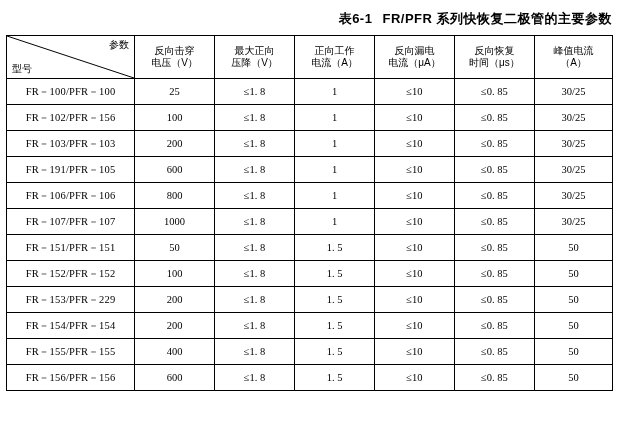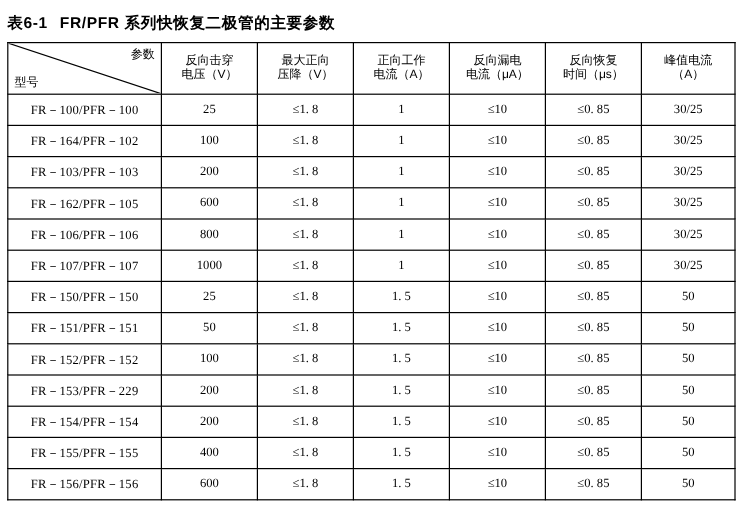--- a/index.html
+++ b/index.html
@@ -15,21 +15,21 @@
     overflow: hidden;
   }
   .page {
     position: relative;
     width: 618px;
     height: 443px;
     box-sizing: border-box;
     padding: 8px 6px 0 6px;
   }
   .caption {
-    text-align: left;
+    text-align: right;
     font-size: 13px;
     font-weight: bold;
     letter-spacing: 0.5px;
     margin: 2px 0 7px 0;
     font-family: "Liberation Sans", "DejaVu Sans", sans-serif;
   }
   .caption .cap-num {
     margin-right: 10px;
   }
   table.params {
@@ -163,39 +163,39 @@
         <tr>
           <td class="model">FR－100/PFR－100</td>
           <td class="val">25</td>
           <td class="val">≤1. 8</td>
           <td class="val">1</td>
           <td class="val">≤10</td>
           <td class="val">≤0. 85</td>
           <td class="val">30/25</td>
         </tr>
         <tr>
-          <td class="model">FR－164/PFR－102</td>
+          <td class="model">FR－102/PFR－156</td>
           <td class="val">100</td>
           <td class="val">≤1. 8</td>
           <td class="val">1</td>
           <td class="val">≤10</td>
           <td class="val">≤0. 85</td>
           <td class="val">30/25</td>
         </tr>
         <tr>
           <td class="model">FR－103/PFR－103</td>
           <td class="val">200</td>
           <td class="val">≤1. 8</td>
           <td class="val">1</td>
           <td class="val">≤10</td>
           <td class="val">≤0. 85</td>
           <td class="val">30/25</td>
         </tr>
         <tr>
-          <td class="model">FR－162/PFR－105</td>
+          <td class="model">FR－191/PFR－105</td>
           <td class="val">600</td>
           <td class="val">≤1. 8</td>
           <td class="val">1</td>
           <td class="val">≤10</td>
           <td class="val">≤0. 85</td>
           <td class="val">30/25</td>
         </tr>
         <tr>
           <td class="model">FR－106/PFR－106</td>
           <td class="val">800</td>
@@ -208,29 +208,20 @@
         <tr>
           <td class="model">FR－107/PFR－107</td>
           <td class="val">1000</td>
           <td class="val">≤1. 8</td>
           <td class="val">1</td>
           <td class="val">≤10</td>
           <td class="val">≤0. 85</td>
           <td class="val">30/25</td>
         </tr>
         <tr>
-          <td class="model">FR－150/PFR－150</td>
-          <td class="val">25</td>
-          <td class="val">≤1. 8</td>
-          <td class="val">1. 5</td>
-          <td class="val">≤10</td>
-          <td class="val">≤0. 85</td>
-          <td class="val">50</td>
-        </tr>
-        <tr>
           <td class="model">FR－151/PFR－151</td>
           <td class="val">50</td>
           <td class="val">≤1. 8</td>
           <td class="val">1. 5</td>
           <td class="val">≤10</td>
           <td class="val">≤0. 85</td>
           <td class="val">50</td>
         </tr>
         <tr>
           <td class="model">FR－152/PFR－152</td>

